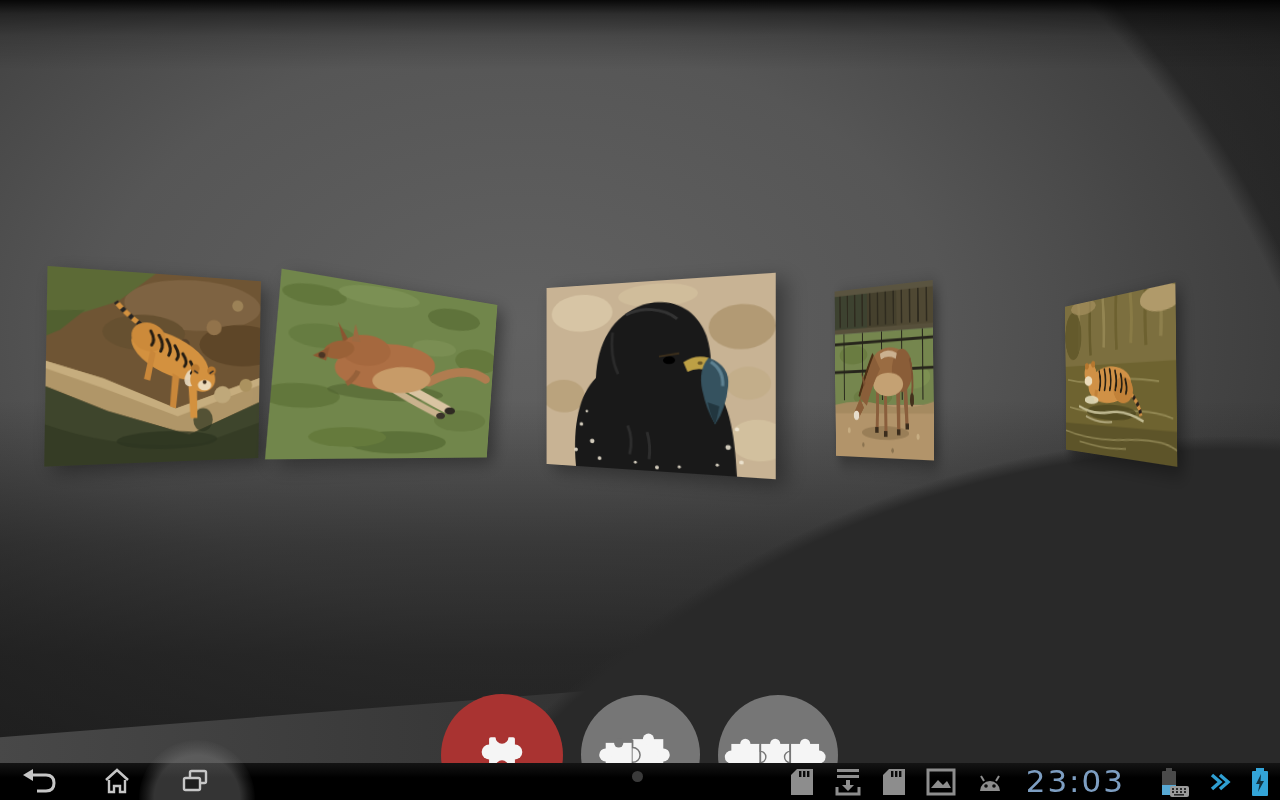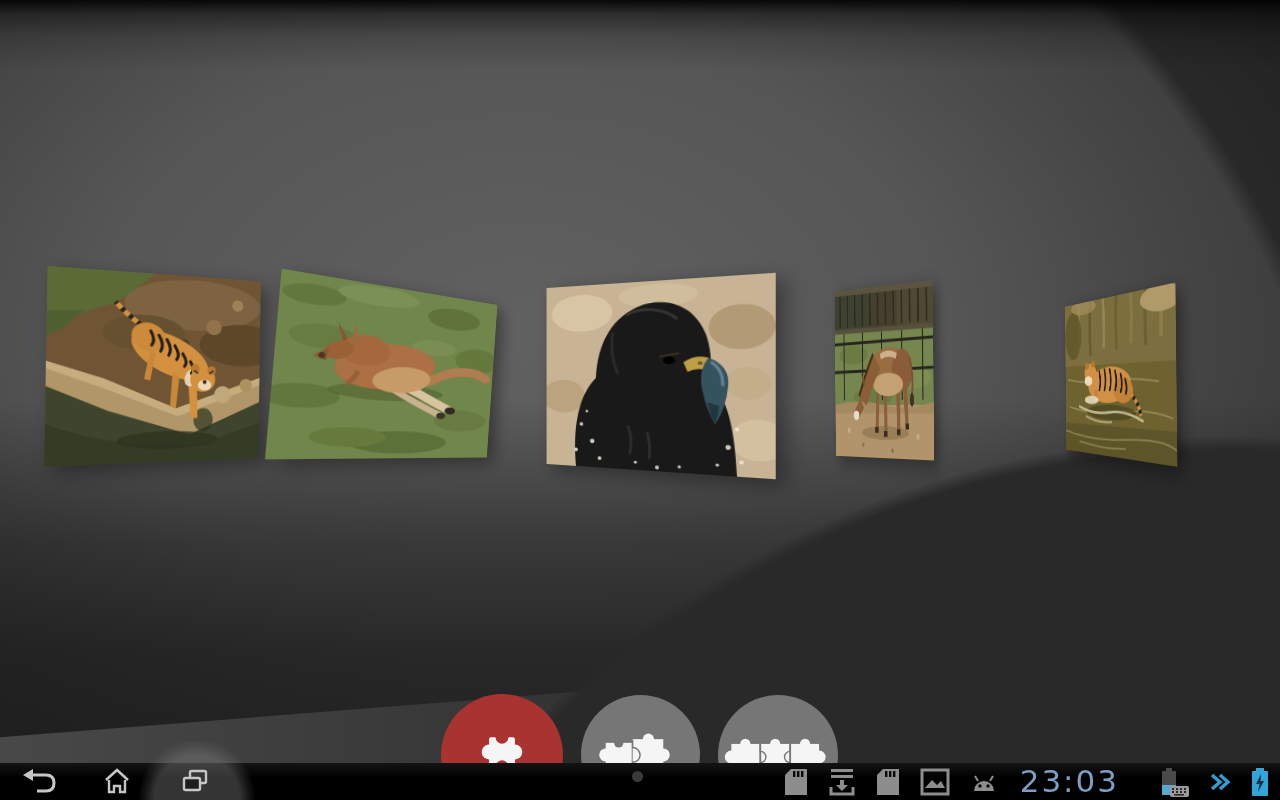--- a/index.html
+++ b/index.html
@@ -35,21 +35,21 @@
   
   .system-bar{position:absolute;z-index:10;left:0;bottom:0;width:1280px;height:37px;
               background:linear-gradient(#141414,#000 40%);}
   .nav-highlight{position:absolute;z-index:11;left:139px;top:740px;width:116px;height:116px;border-radius:50%;
                  background:radial-gradient(circle,rgba(130,130,130,0.40) 0 52%,rgba(130,130,130,0.18) 62%,rgba(130,130,130,0) 72%);pointer-events:none;}
   .nav-left{position:absolute;z-index:12;left:0;bottom:0;height:37px;display:flex;align-items:center;}
   .nav-btn{width:78px;height:37px;display:flex;align-items:center;justify-content:center;cursor:pointer;}
   .bar-center-dot{position:absolute;z-index:12;left:632px;top:771px;width:11px;height:11px;border-radius:50%;background:#3a3a3a;}
   .status-right{position:absolute;z-index:12;right:10px;bottom:0;height:37px;display:flex;align-items:center;gap:19px;cursor:pointer;}
   .status-right .ic{display:flex;align-items:center;}
-  .clock{font-size:31px;line-height:37px;color:#7d9ec2;letter-spacing:2px;margin:0 18px 0 2px;}
+  .clock{font-size:31px;line-height:37px;color:#7d9ec2;letter-spacing:2px;margin:0 12px 0 2px;}
 </style>
 </head>
 <body>
 
 <div class="screen">
 
   <div class="layer bg-base"></div>
   <div class="layer bg-bottom-vignette"></div>
   <div class="bg-wedge"></div>
   <div class="layer bg-swoosh"></div>

